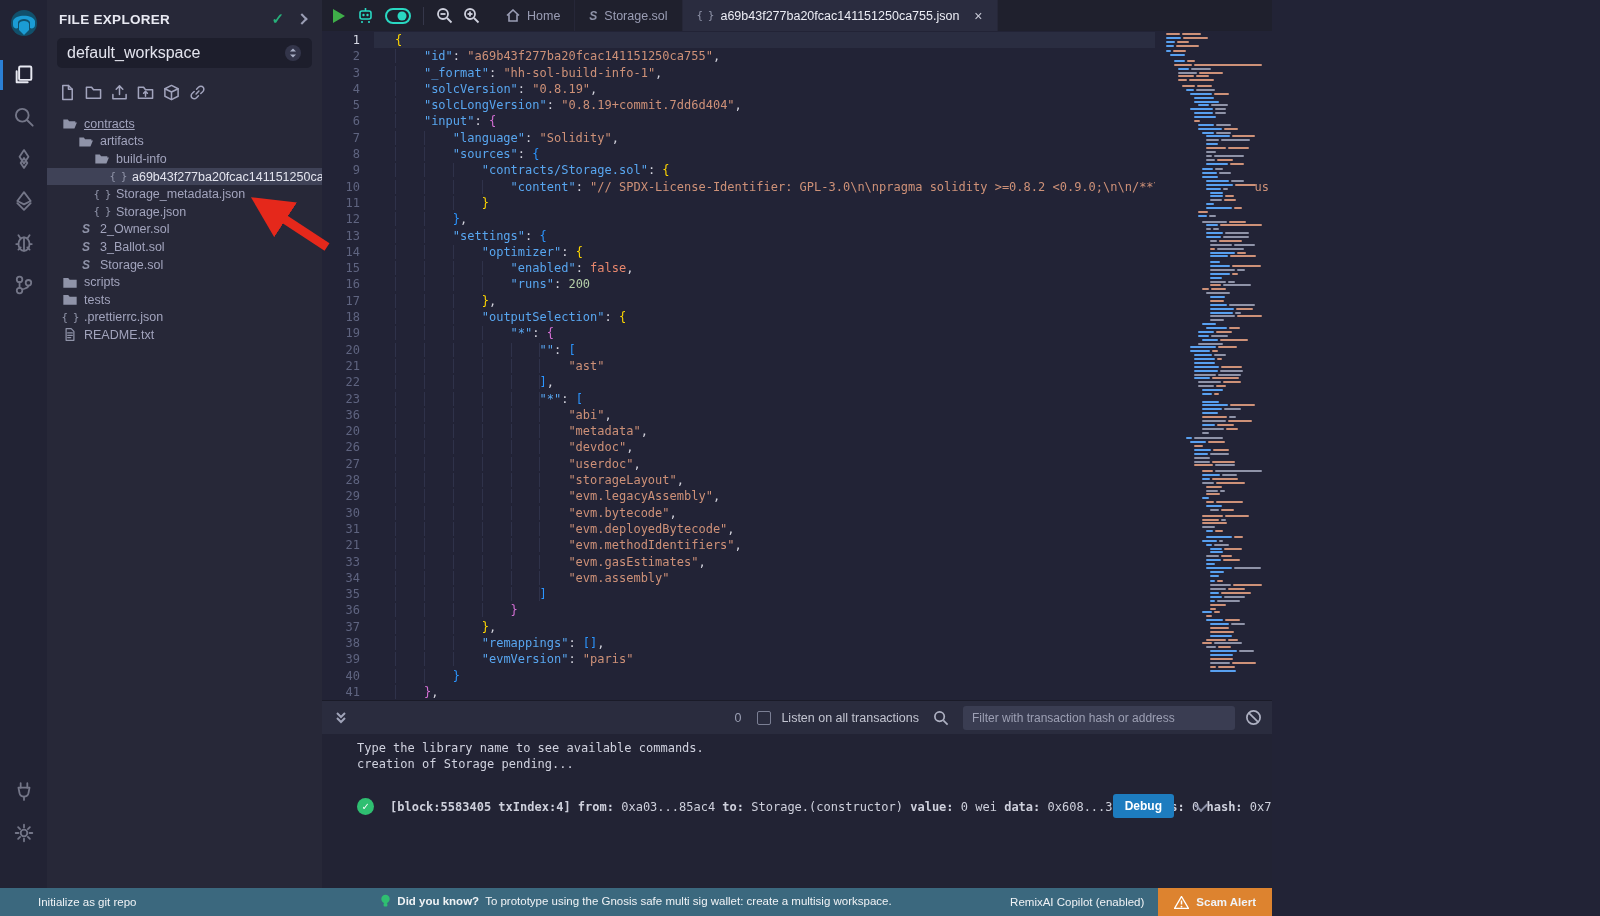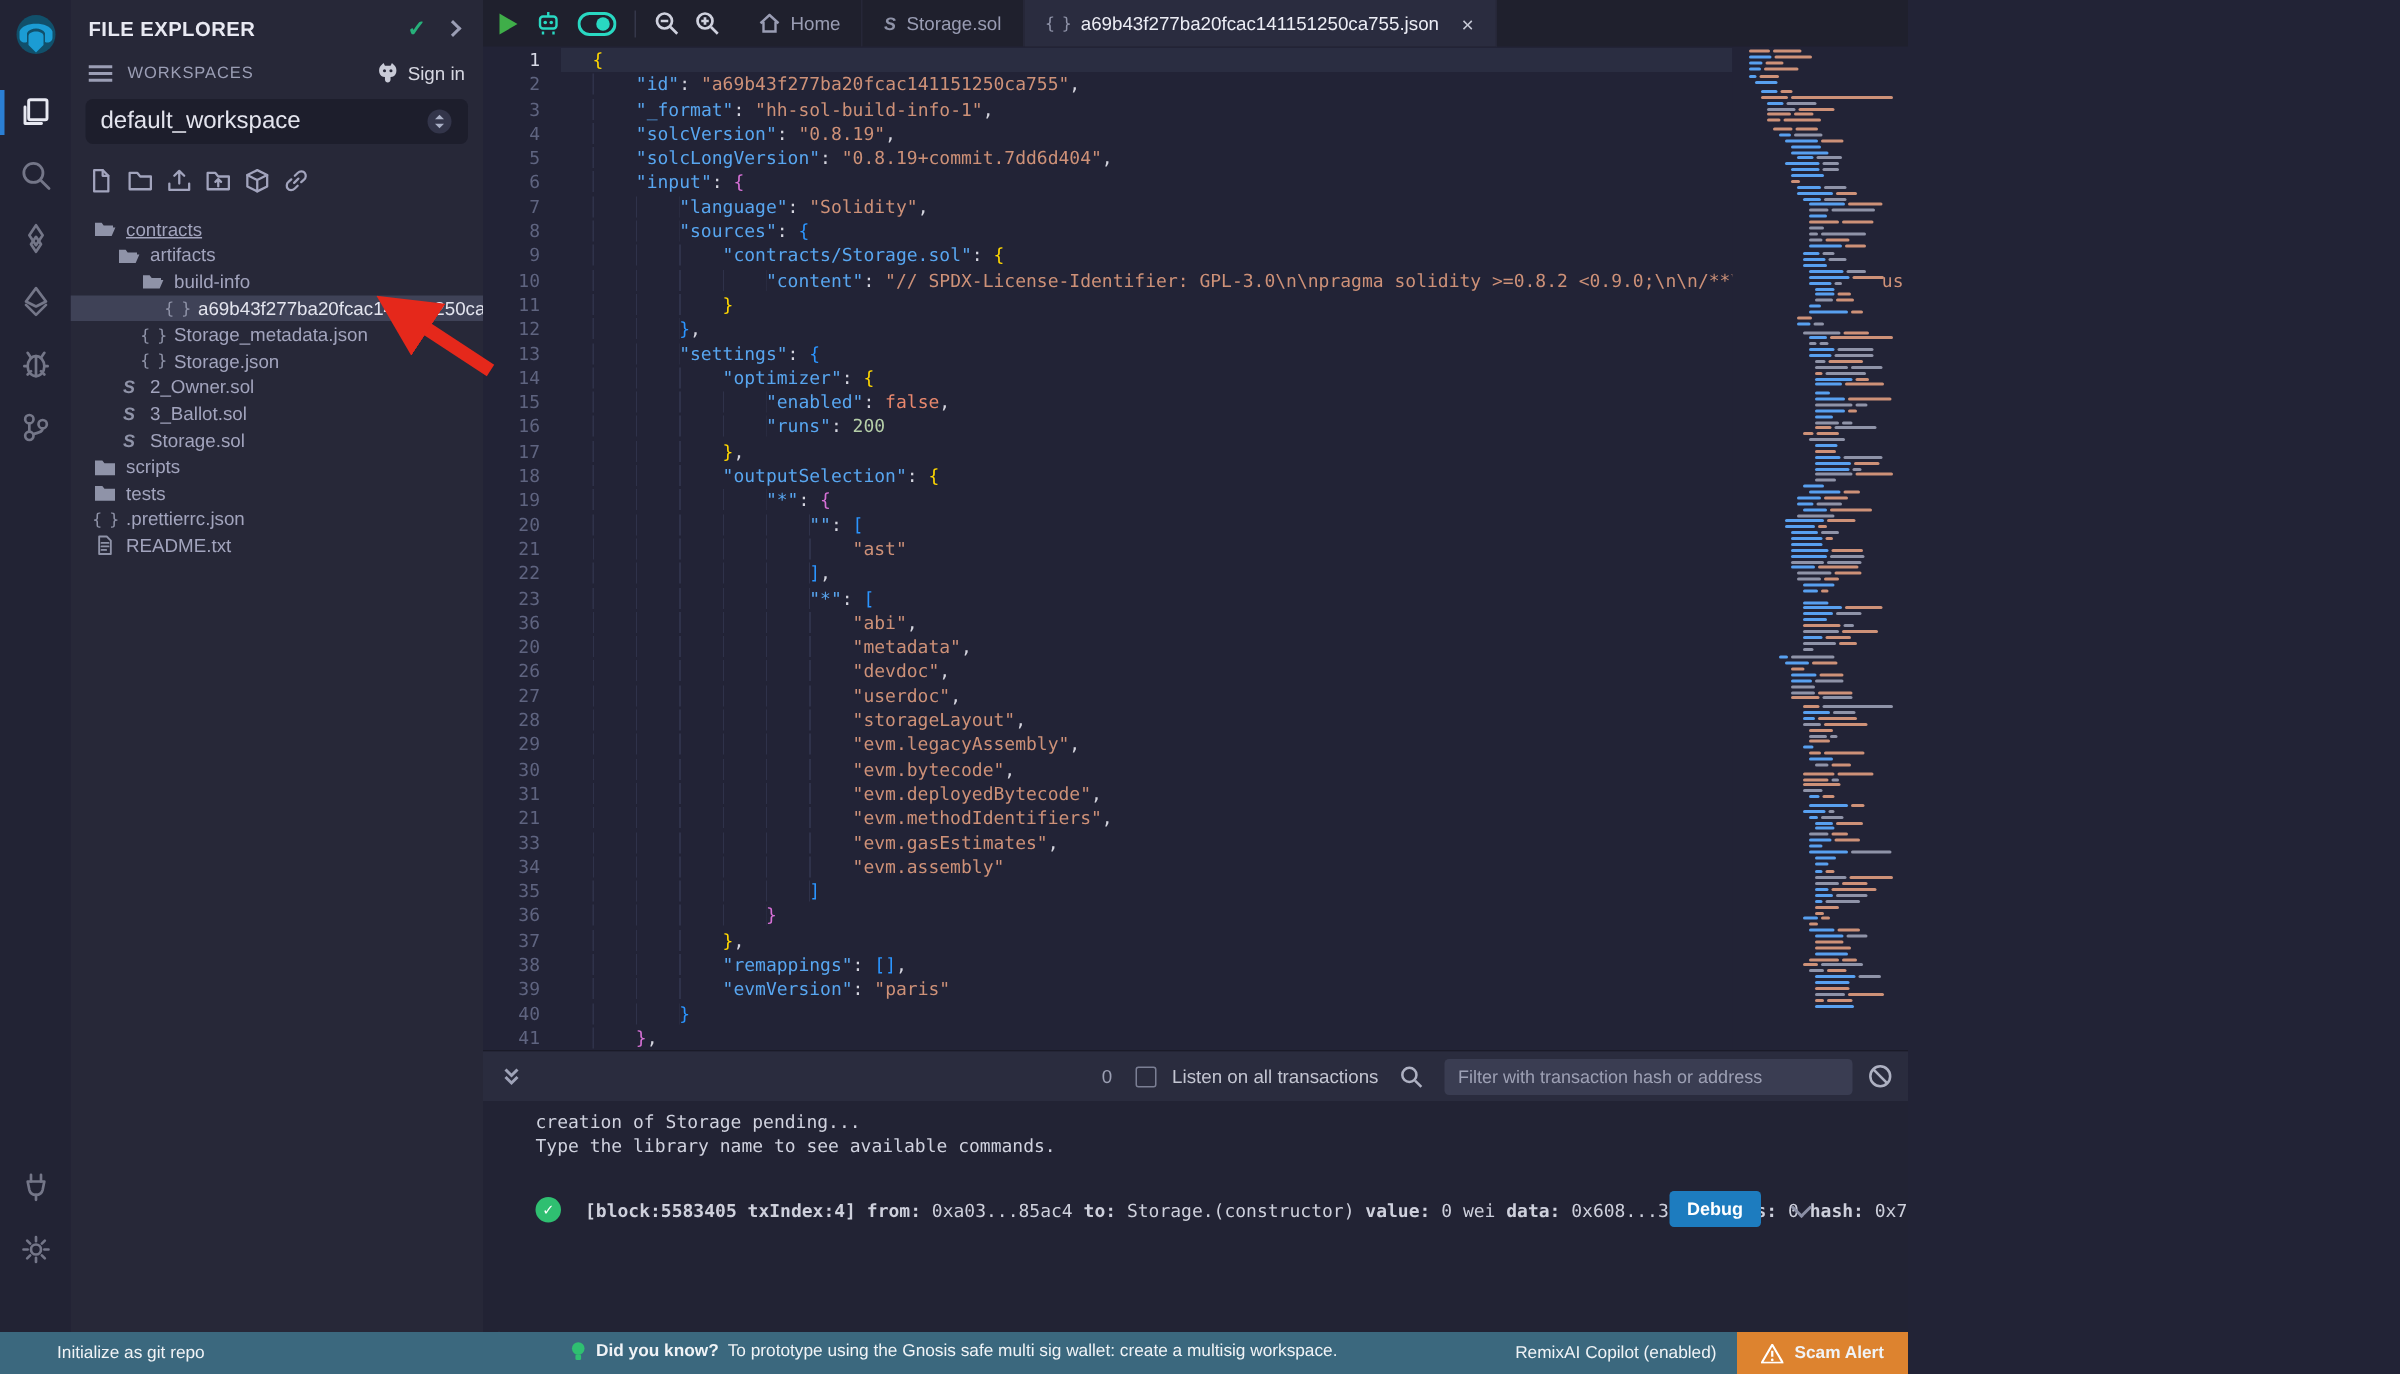--- a/index.html
+++ b/index.html
@@ -176,38 +176,20 @@
           </svg>
         </div>
       </div>
   </aside>
 
   <section class="explorer">
     <div class="exp-head">
       <span class="exp-title">FILE EXPLORER</span>
       <span class="exp-check">✓</span>
       <span class="exp-chevron"></span>
-    </div>
-    <div class="ws-row">
-      <svg width="16" height="12" viewBox="0 0 16 12">
-        <g stroke="#9b9eb5" stroke-width="2">
-            <line x1="0" y1="1.5" x2="16" y2="1.5"></line>
-            <line x1="0" y1="6" x2="16" y2="6"></line>
-            <line x1="0" y1="10.5" x2="16" y2="10.5"></line>
-          </g>
-      </svg>
-      <span class="ws-label">WORKSPACES</span>
-      <span class="signin">
-        <svg width="15" height="14" viewBox="0 0 16 15">
-          <path fill="#c9cbd7" d="M3 2 L5 0 L6 2 L10 2 L11 0 L13 2 C14 3 14.5 5 14 7 C13.5 9 12 10 10 10 L10 12 C10 13 9 14 8 14 C7 14 6 13 6 12 L6 10 C4 10 2.5 9 2 7 C1.5 5 2 3 3 2 Z"></path>
-          <circle cx="5.7" cy="5.5" r="1.1" fill="#272838"></circle>
-            <circle cx="10.3" cy="5.5" r="1.1" fill="#272838"></circle>
-        </svg>
-        <span>Sign in</span>
-      </span>
     </div>
     <div class="ws-select">
       <span class="ws-name">default_workspace</span>
       <svg width="18" height="18" viewBox="0 0 18 18">
         <circle cx="9" cy="9" r="8" fill="#33354a"></circle>
         <path d="M6 7.5 L9 4.5 L12 7.5 Z" fill="#aab0c6"></path>
           <path d="M6 10.5 L9 13.5 L12 10.5 Z" fill="#aab0c6"></path>
       </svg>
     </div>
     <div class="exp-toolbar" id="exp-toolbar">
@@ -1105,22 +1087,22 @@
           <svg width="17" height="17" viewBox="0 0 18 18">
             <g fill="none" stroke="#aeb1c2" stroke-width="1.8">
                 <circle cx="9" cy="9" r="7"></circle>
                 <line x1="4" y1="4" x2="14" y2="14"></line>
               </g>
           </svg>
         </div>
       </div>
       <div class="term-body">
         <div id="term-lines">
+            <div class="tline">Type the library name to see available commands.</div>
             <div class="tline">creation of Storage pending...</div>
-            <div class="tline">Type the library name to see available commands.</div>
           </div>
         <div class="txblock">
           <span class="txcheck">✓</span>
           <span class="txtext" id="txtext"><b>[block:5583405 txIndex:4]</b><span> </span><b>from:</b><span> 0xa03...85ac4 </span><b>to:</b><span> Storage.(constructor) </span><b>value:</b><span> 0 wei </span><b>data:</b><span> 0x608...30033 </span><b>logs:</b><span> 0 </span><b>hash:</b><span> 0x76d...57ad9</span></span>
           <button class="debug-btn">Debug</button>
           <span class="txchev"></span>
         </div>
         <span class="prompt">&gt;</span>
       </div>
     </div>

